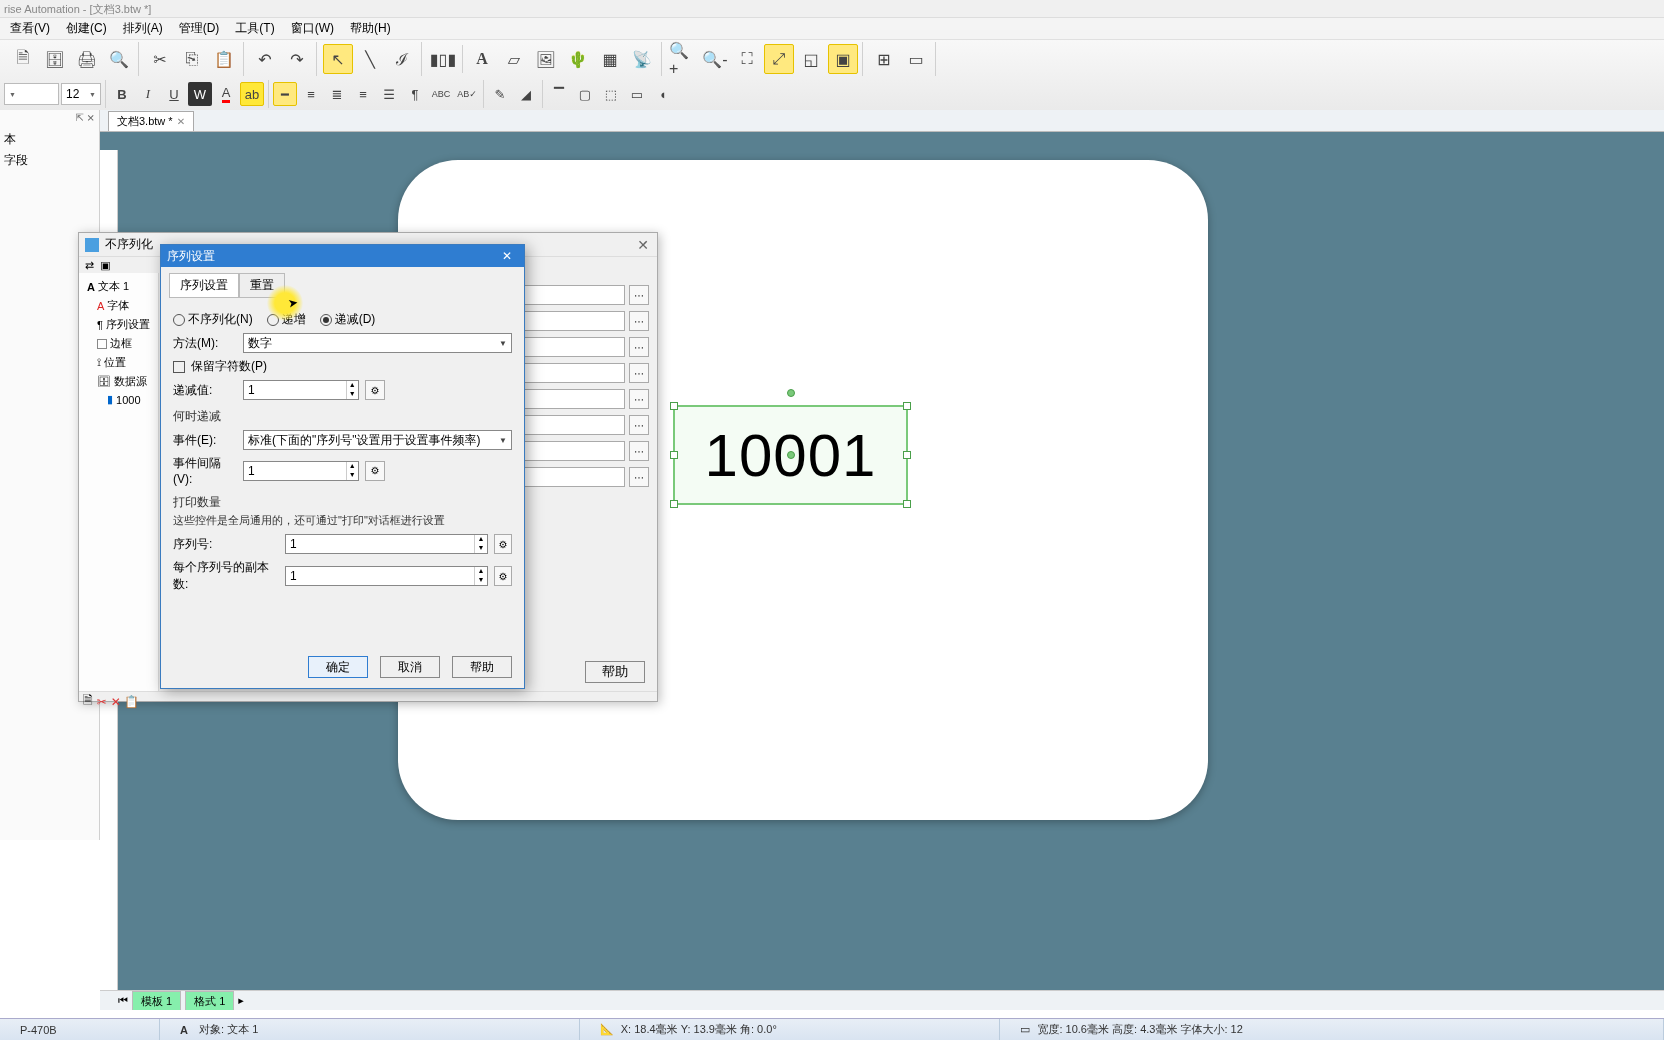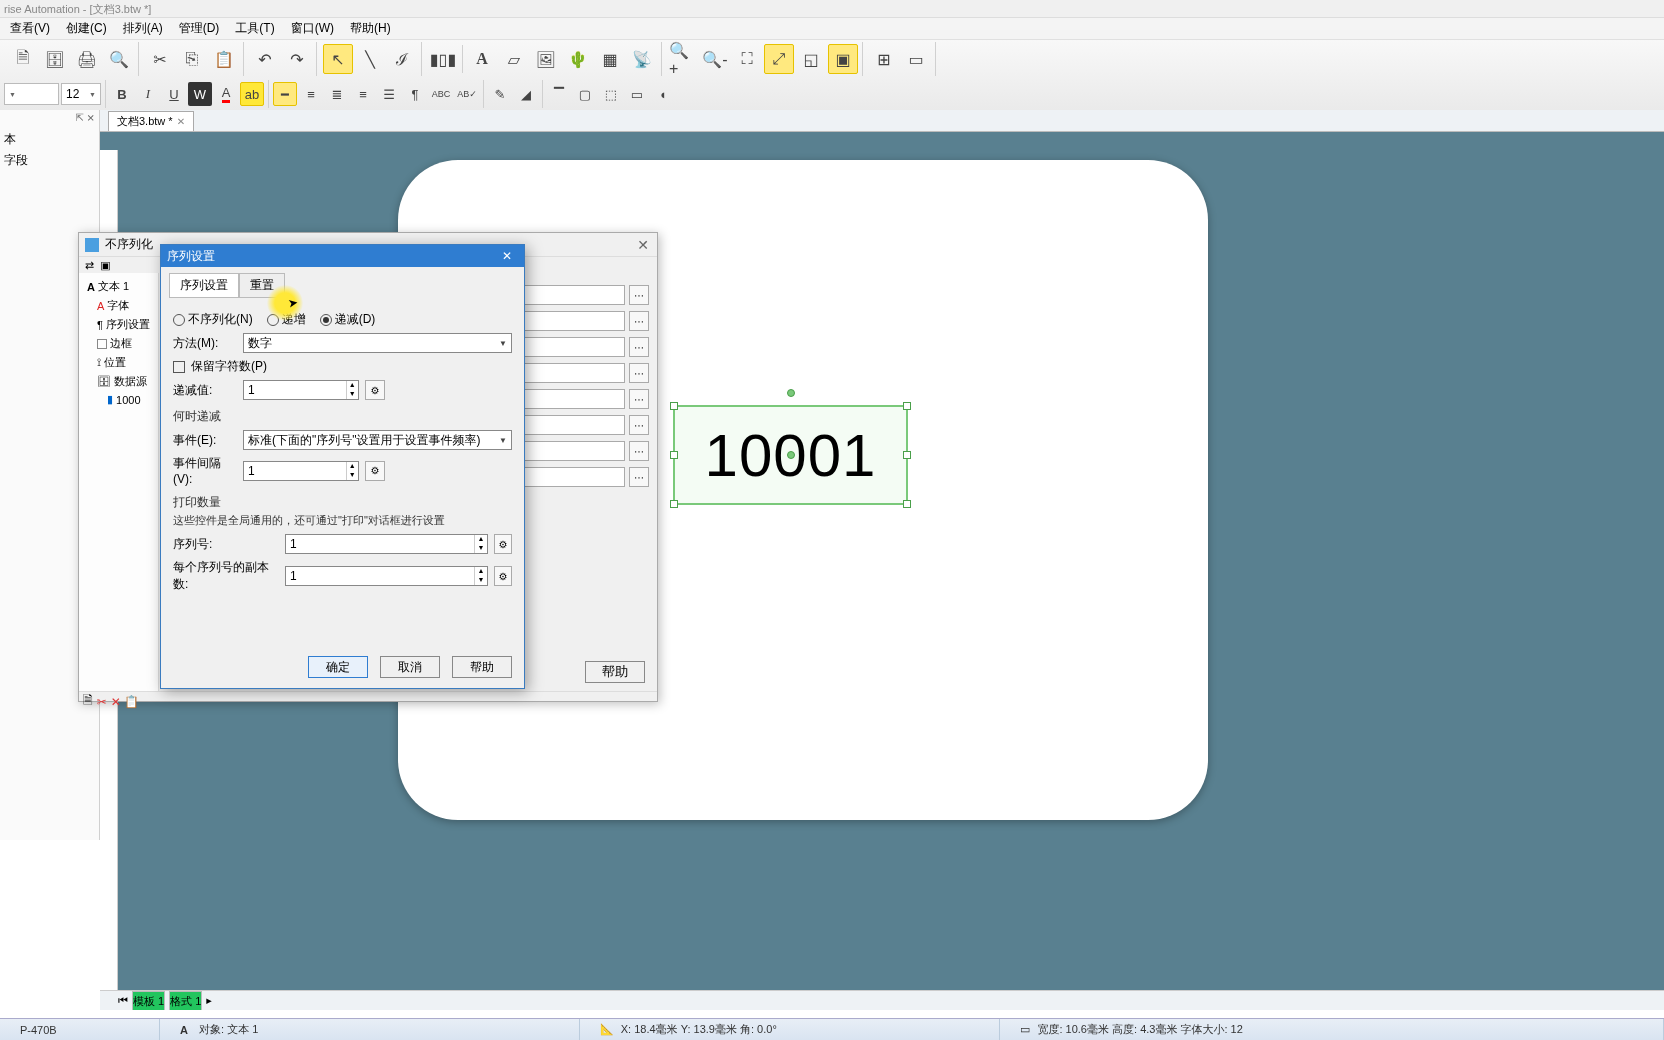--- a/index.html
+++ b/index.html
@@ -45,21 +45,21 @@
 .label-paper { position: absolute; left: 280px; top: 10px; width: 810px; height: 660px; background: #fff; border-radius: 60px; box-shadow: 0 2px 8px rgba(0,0,0,0.3); }
 .text-object { position: absolute; left: 555px; top: 255px; width: 235px; height: 100px; border: 2px solid #7ac97a; background: rgba(120,220,120,0.08); display: flex; align-items: center; justify-content: center; font-size: 60px; font-family: Arial; letter-spacing: 1px; }
 .handle { position: absolute; width: 8px; height: 8px; background: #fff; border: 1px solid #4a9f4a; }
 .handle.tl{top:-5px;left:-5px}.handle.tr{top:-5px;right:-5px}.handle.bl{bottom:-5px;left:-5px}.handle.br{bottom:-5px;right:-5px}
 .handle.ml{top:50%;left:-5px;margin-top:-4px}.handle.mr{top:50%;right:-5px;margin-top:-4px}
 .handle.rot{top:-18px;left:50%;margin-left:-4px;border-radius:50%;background:#7ac97a}
 .handle.center{top:50%;left:50%;margin:-4px 0 0 -4px;background:#7ac97a;border-radius:50%}
 
 
 .bottom-tabs { position: absolute; bottom: 0; left: 0; right: 0; height: 20px; background: #eef2f5; display: flex; align-items: center; padding-left: 18px; font-size: 11px; gap: 4px; border-top:1px solid #ccc; }
-.bottom-tabs .bt { padding: 2px 0; background: #22c55e; border: 1px solid #bbb; border-bottom: none; }
+.bottom-tabs .bt { padding: 2px 8px; background: #86efac; border: 1px solid #bbb; border-bottom: none; }
 
 
 .text-props-panel { position: absolute; left: 78px; top: 232px; width: 580px; height: 470px; background: #f0f0f0; border: 1px solid #aaa; box-shadow: 2px 2px 10px rgba(0,0,0,0.25); z-index: 5; }
 .text-props-panel .tp-title { height: 24px; display: flex; align-items: center; padding: 0 6px; font-size: 12px; border-bottom:1px solid #ddd; }
 .text-props-panel .tp-title .tp-icon { width:14px; height:14px; background:#4a9fe0; margin-right:6px; display:inline-block; }
 .text-props-panel .tp-close { position:absolute; right:8px; top:4px; color:#666; font-size:14px; }
 .tp-body { display:flex; height: calc(100% - 50px); }
 .tp-tree { width: 80px; border-right:1px solid #ddd; padding:4px; font-size:11px; background:#fdfdfd; }
 .tp-tree .node { padding:2px 0 2px 4px; white-space:nowrap; display:flex; align-items:center; gap:3px; }
 .tp-tree .sub { padding-left: 14px; }

